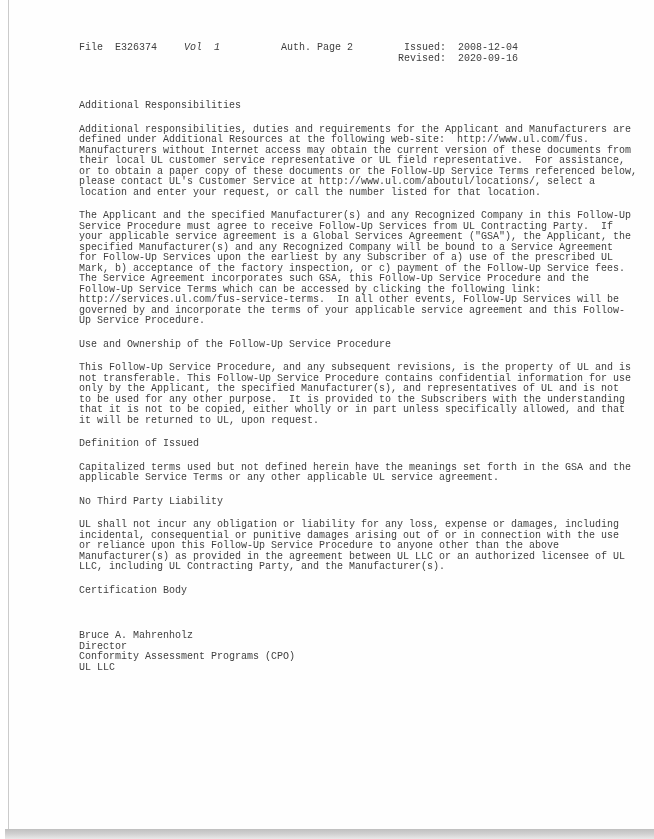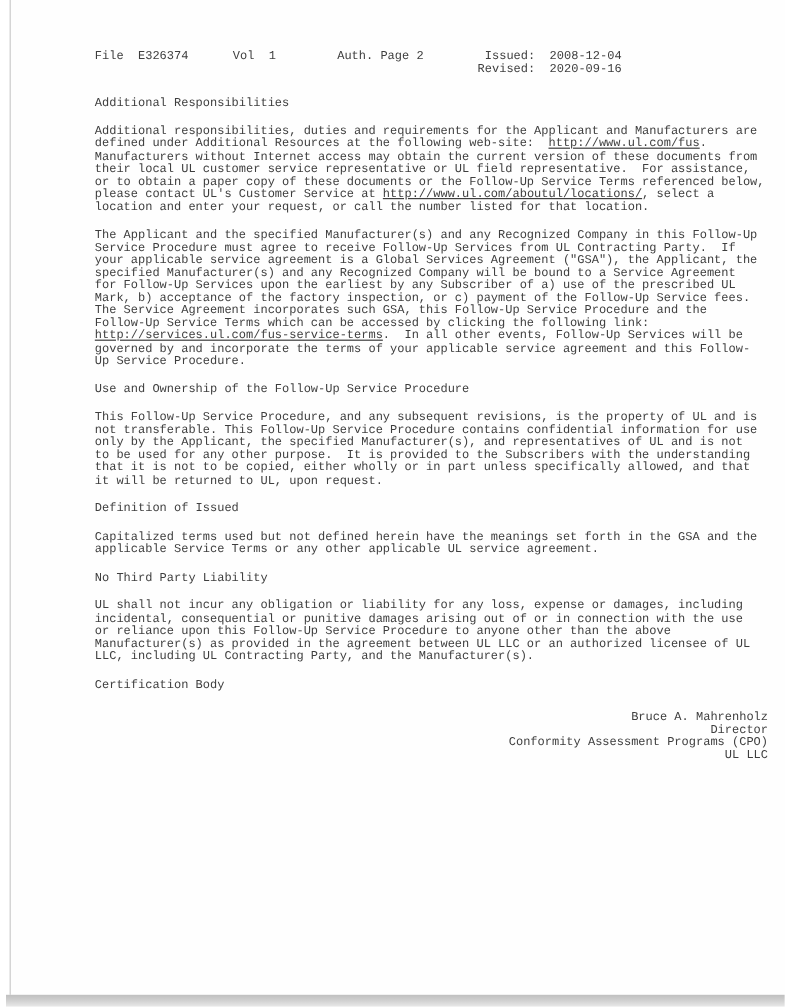--- a/index.html
+++ b/index.html
@@ -11,31 +11,31 @@
   }
   .page {
     position:absolute; left:8px; top:0; width:646px; height:829px;
     background:#fefefe; border-left:1px solid #cbcbcb;
     padding:43px 14px 0 70px;
   }
   .bottom-shadow {
     position:absolute; left:5px; top:829px; width:649px; height:10px;
     background:linear-gradient(to bottom,#bfbfbf 0%,#cfcfcf 45%,#e9e9e9 100%);
   }
-  .doc-header { position:relative; height:21px; margin-bottom:18px; white-space:pre; }
+  .doc-header { position:relative; height:21px; margin-bottom:37px; white-space:pre; }
   .h-item { position:absolute; top:0; }
   .h-file { left:0; }
-  .h-vol  { left:115px; }
+  .h-vol  { left:105px;font-style:italic; }
   .h-auth { left:202px;font-family:Liberation Mono, monospace; }
   .h-dates { left:319px; white-space:pre; }
   .block { margin-bottom:13px; }
   .section-heading { white-space:pre; }
   .section-body { white-space:pre-wrap; }
-  .url { text-decoration:underline; }
-  .signature { margin-top:17px;text-align:right; }
+  .url { }
+  .signature { margin-top:35px; }
   .signature div { white-space:pre; }
 </style>
 </head>
 <body>
 
 <div class="page">
 
   <div class="doc-header">
     <span class="h-item h-file">File  E326374</span>
     <span class="h-item h-vol">Vol  1</span>

